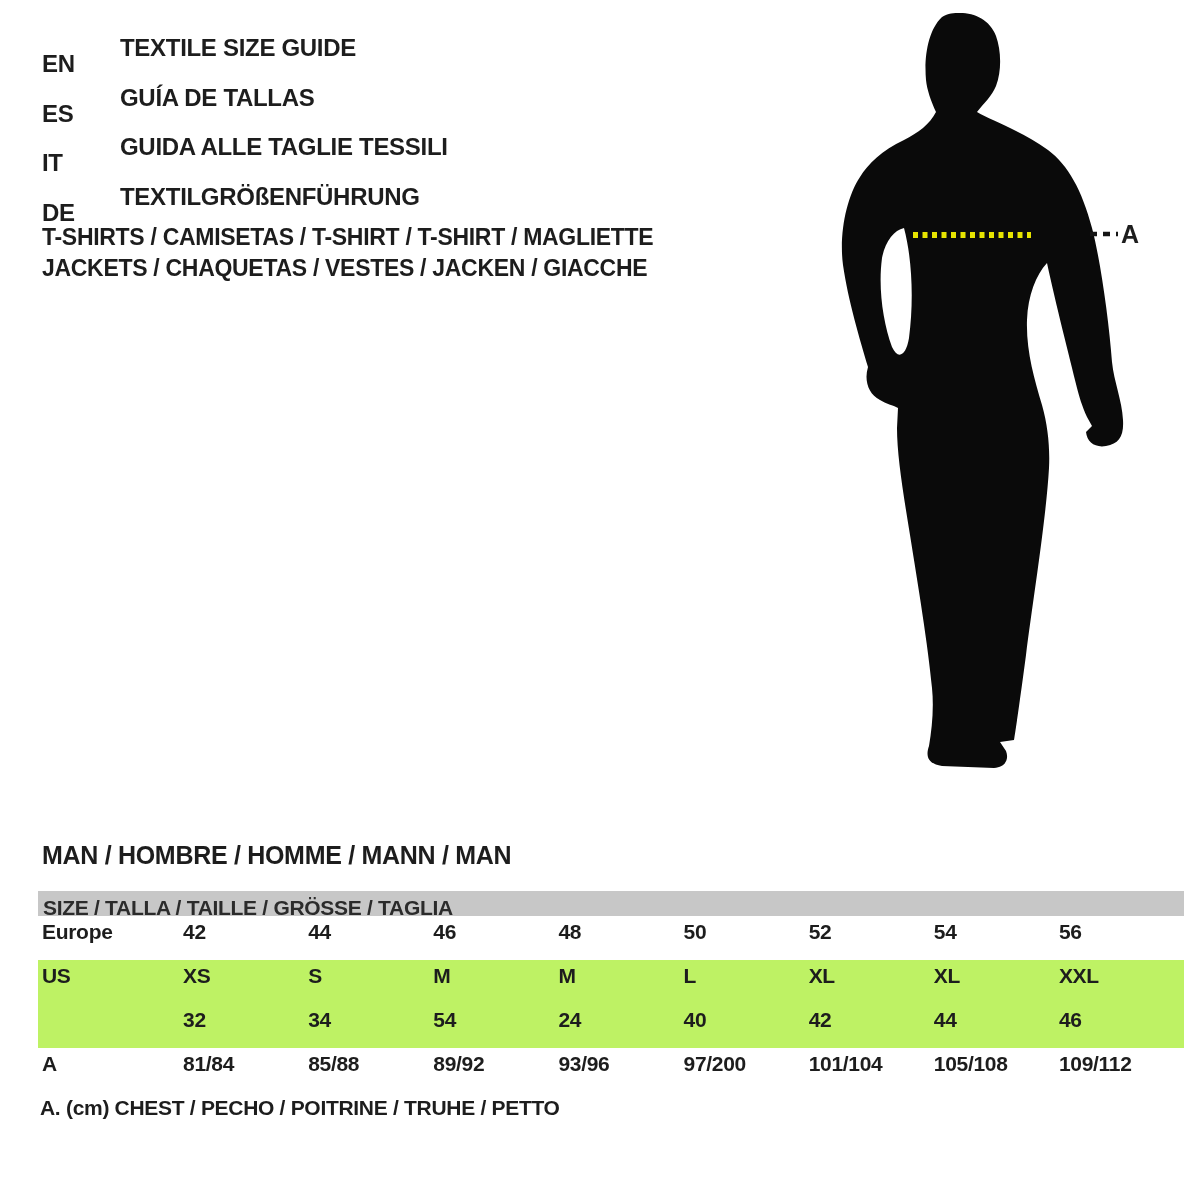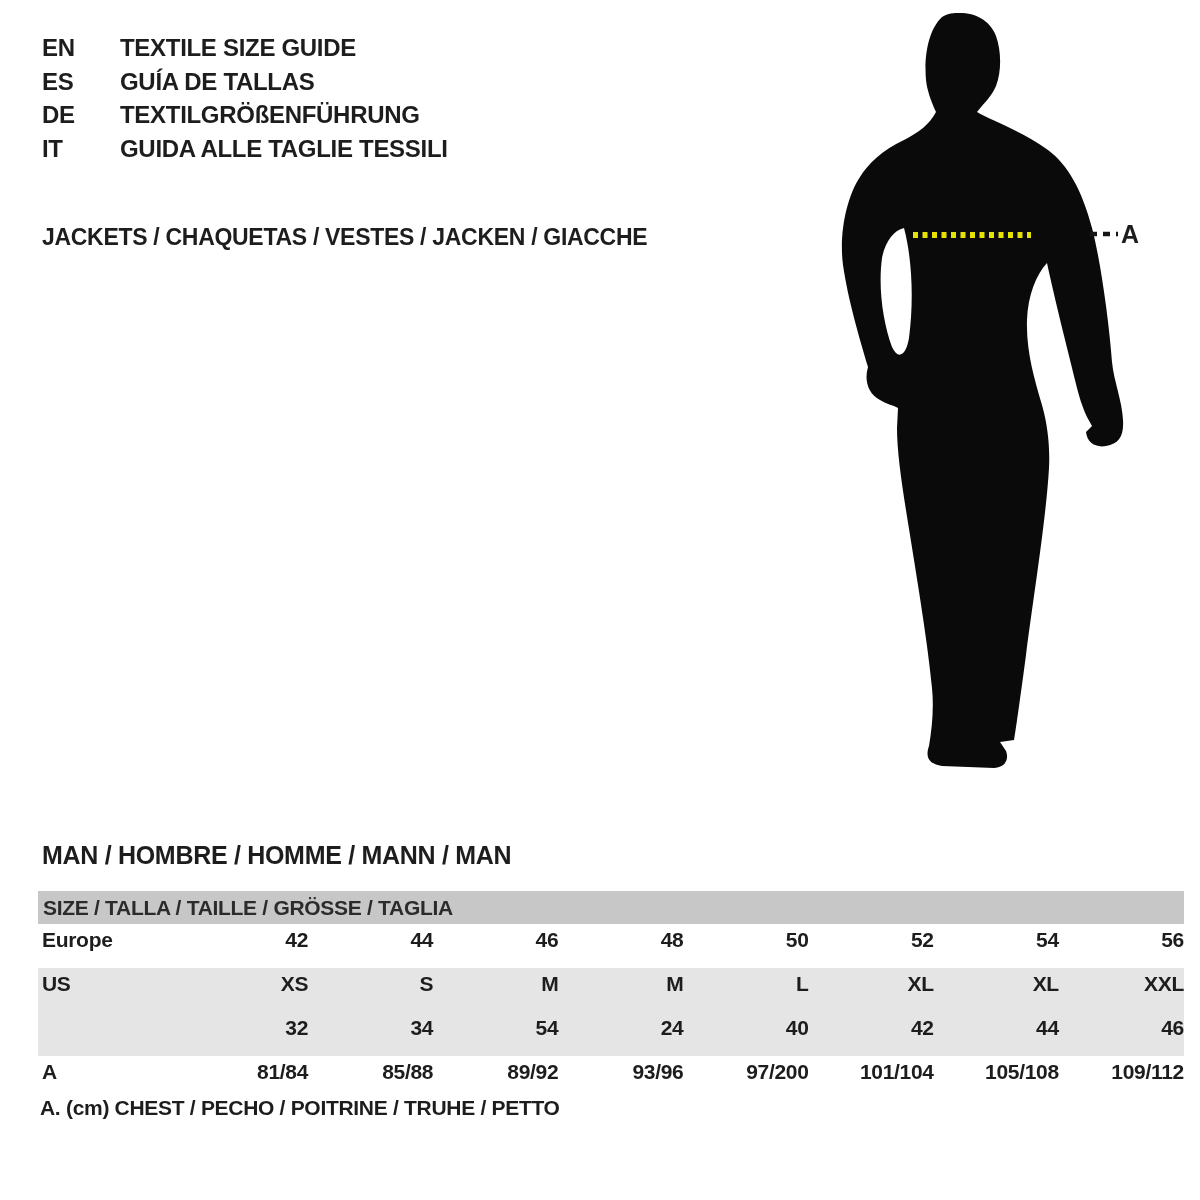--- a/index.html
+++ b/index.html
@@ -7,21 +7,21 @@
   body {
     width: 1200px; height: 1200px; position: relative; overflow: hidden;
     font-family: "Liberation Sans", sans-serif;
     color: #1d1d1d;
     -webkit-font-smoothing: antialiased;
   }
 
   
   .lang-block { position: absolute; left: 42px; top: 31px; }
   .lang-row { display: flex; line-height: 33.5px; font-size: 24px; font-weight: 700; letter-spacing: -0.3px; }
-  .lang-code { width: 78px; flex: 0 0 78px; }
+  .lang-code { width: 78px; flex: 0 0 78px; margin-top: 16px; }
   .lang-label { white-space: nowrap; }
 
   
   .category-block { position: absolute; left: 42px; top: 222px; }
   .category-line { font-size: 23px; font-weight: 700; letter-spacing: -0.3px; line-height: 31px; white-space: nowrap; }
 
   
   .figure-wrap { position: absolute; left: 820px; top: 0; width: 360px; height: 800px; }
   .figure-wrap svg { display: block; width: 100%; height: 100%; }
   .marker-a {
@@ -31,58 +31,59 @@
 
   
   .gender-heading {
     position: absolute; left: 42px; top: 841px;
     font-size: 25px; font-weight: 700; letter-spacing: -0.3px; white-space: nowrap;
   }
 
   
   .size-table { position: absolute; left: 38px; top: 891px; width: 1146px; }
   .size-table-header {
-    height: 33px; line-height: 33px; background: #c7c7c7;
+    height: 25px; line-height: 33px; background: #c7c7c7;
     font-size: 21px; font-weight: 700; letter-spacing: -0.3px;
     padding-left: 5px; color: #2b2b2b; white-space: nowrap;
   }
   .size-row { display: flex; height: 44px; line-height: 32px; font-size: 21px; font-weight: 700; letter-spacing: -0.3px; }
-  .size-row.shaded { background: #e5e5e5; }
+  .size-row.shaded { background: #bef264; }
   .size-row-label { flex: 0 0 145px; padding-left: 4px; text-align: left; }
-  .size-cell { flex: 1 1 0; text-align: right; }
+  .size-cell { flex: 1 1 0; text-align: left; }
 
   
   .footer-note {
     position: absolute; left: 40px; top: 1096px;
     font-size: 21px; font-weight: 700; letter-spacing: -0.3px; white-space: nowrap;
   }
 </style>
 </head>
 <body>
 
 <div class="lang-block">
   <div class="lang-row">
     <span class="lang-code">EN</span>
     <span class="lang-label">TEXTILE SIZE GUIDE</span>
   </div>
   <div class="lang-row">
     <span class="lang-code">ES</span>
     <span class="lang-label">GUÍA DE TALLAS</span>
   </div>
   <div class="lang-row">
+    <span class="lang-code">IT</span>
+    <span class="lang-label">GUIDA ALLE TAGLIE TESSILI</span>
+  </div>
+  <div class="lang-row">
     <span class="lang-code">DE</span>
     <span class="lang-label">TEXTILGRÖßENFÜHRUNG</span>
-  </div>
-  <div class="lang-row">
-    <span class="lang-code">IT</span>
-    <span class="lang-label">GUIDA ALLE TAGLIE TESSILI</span>
   </div>
 </div>
 
 <div class="category-block">
+  <div class="category-line">T-SHIRTS / CAMISETAS / T-SHIRT / T-SHIRT / MAGLIETTE</div>
   <div class="category-line">JACKETS / CHAQUETAS / VESTES / JACKEN / GIACCHE</div>
 </div>
 
 <div class="figure-wrap">
   <svg viewBox="0 0 360 800" xmlns="http://www.w3.org/2000/svg">
     <path fill-rule="evenodd" d="M140,13
          C155,13 170,20 176,36
          C181,50 182,70 176,86
          C172,96 164,103 157,112
          C170,120 200,130 228,150

